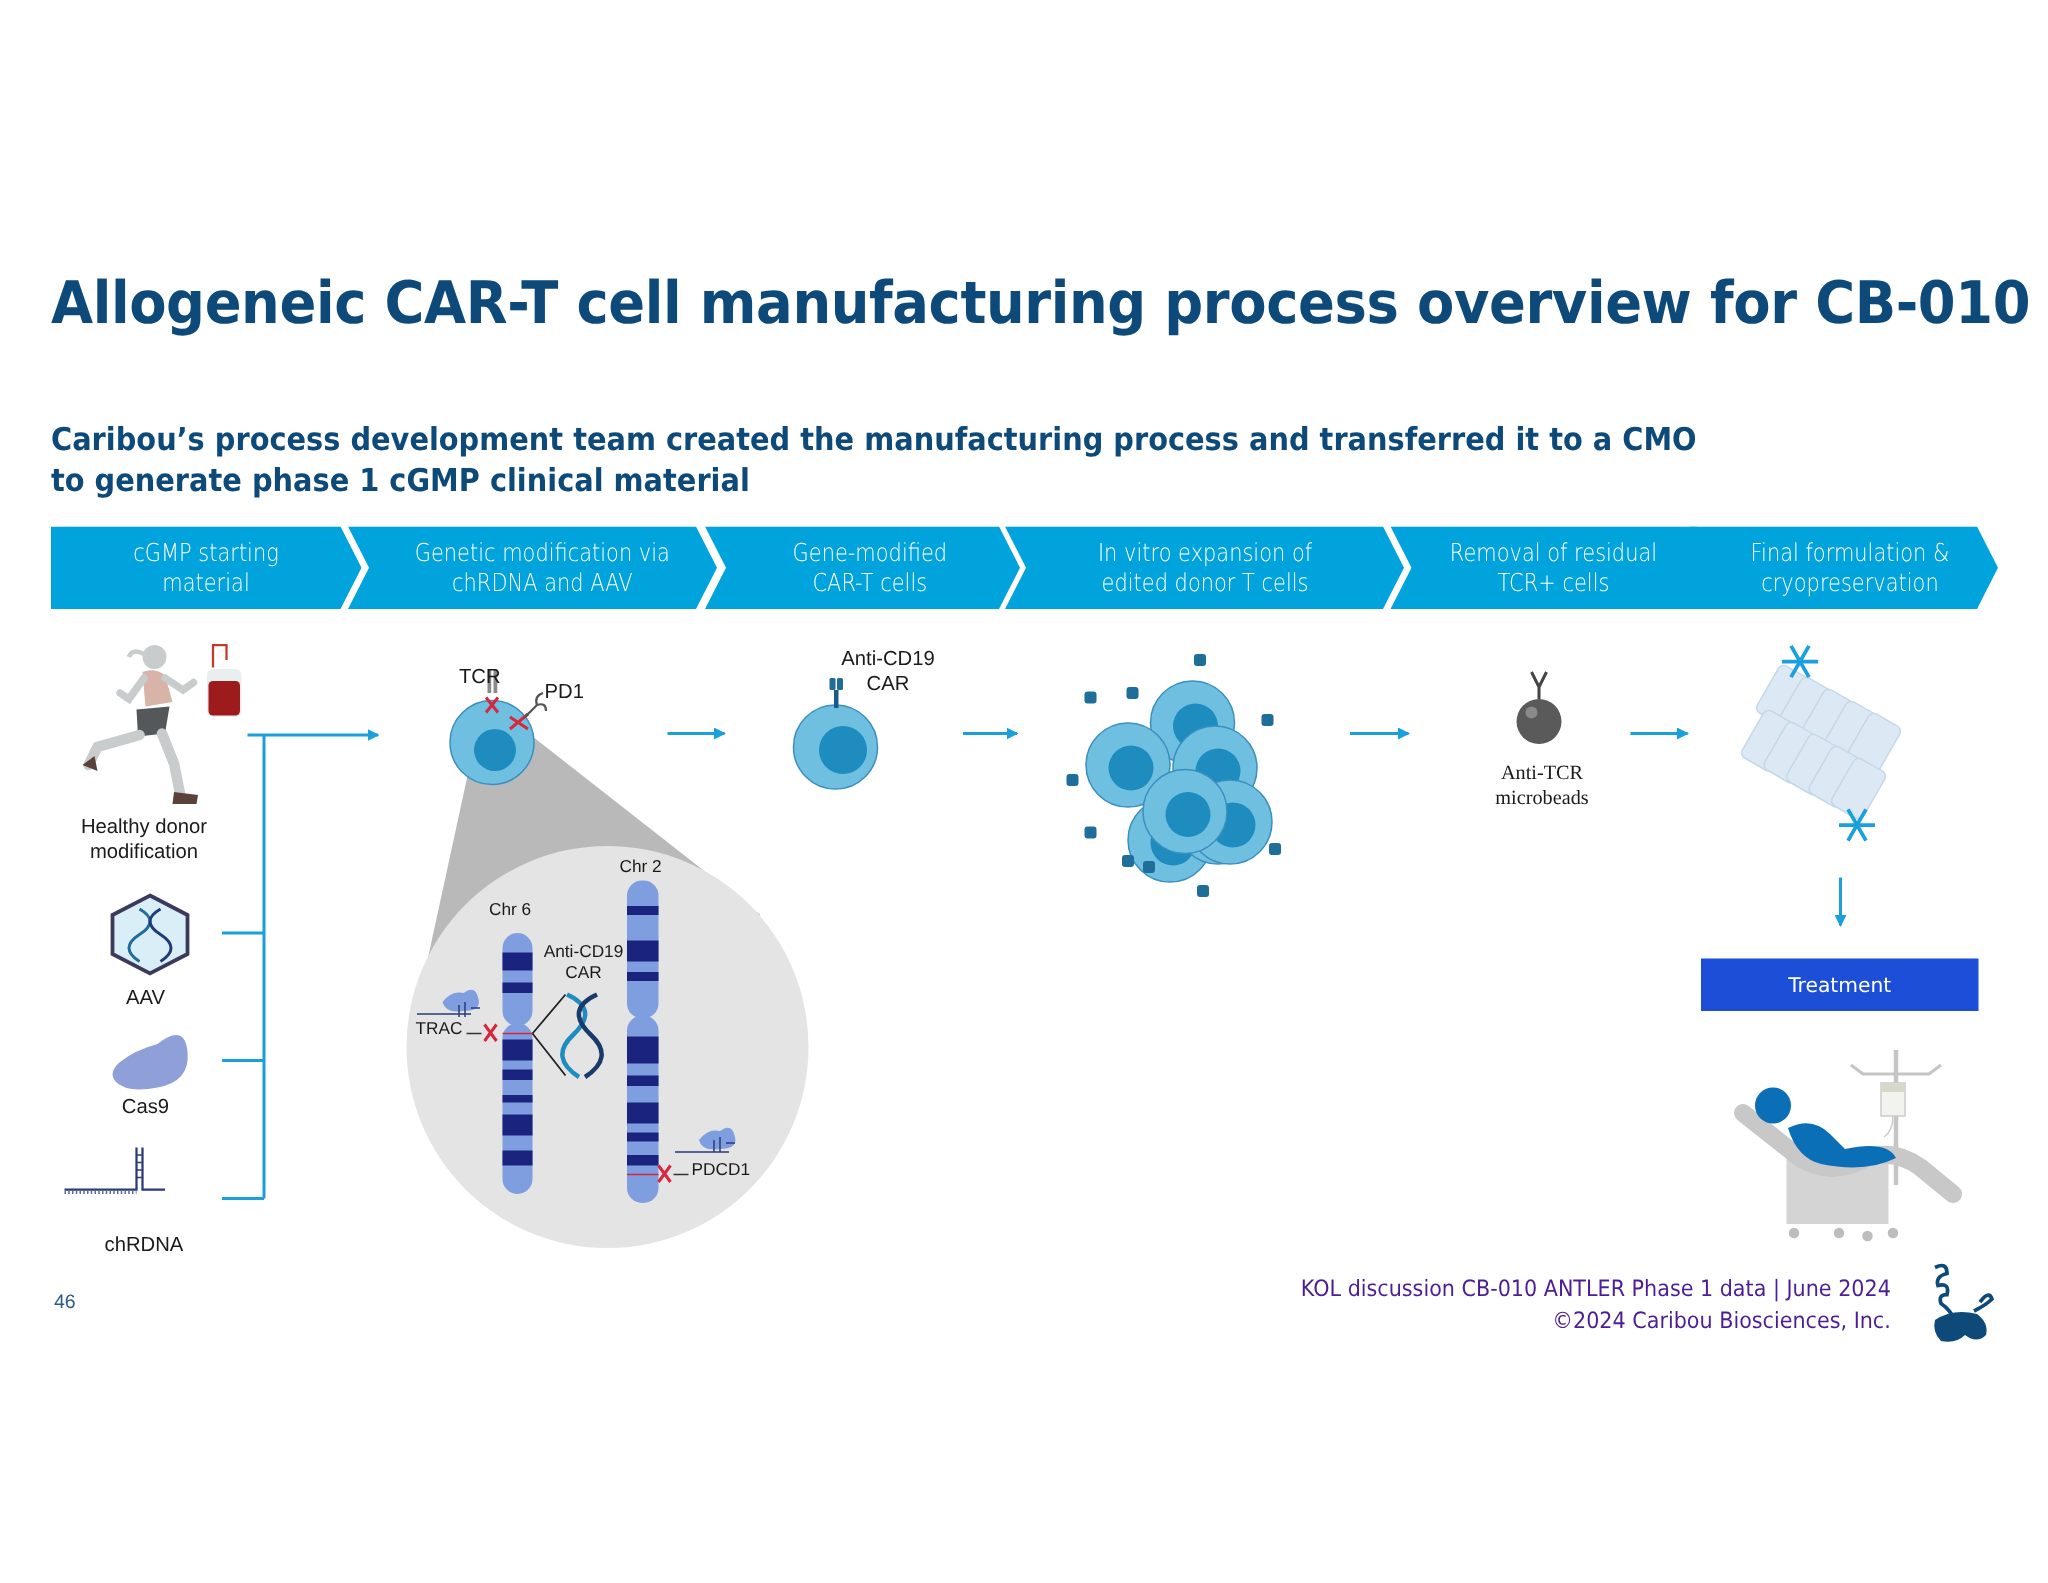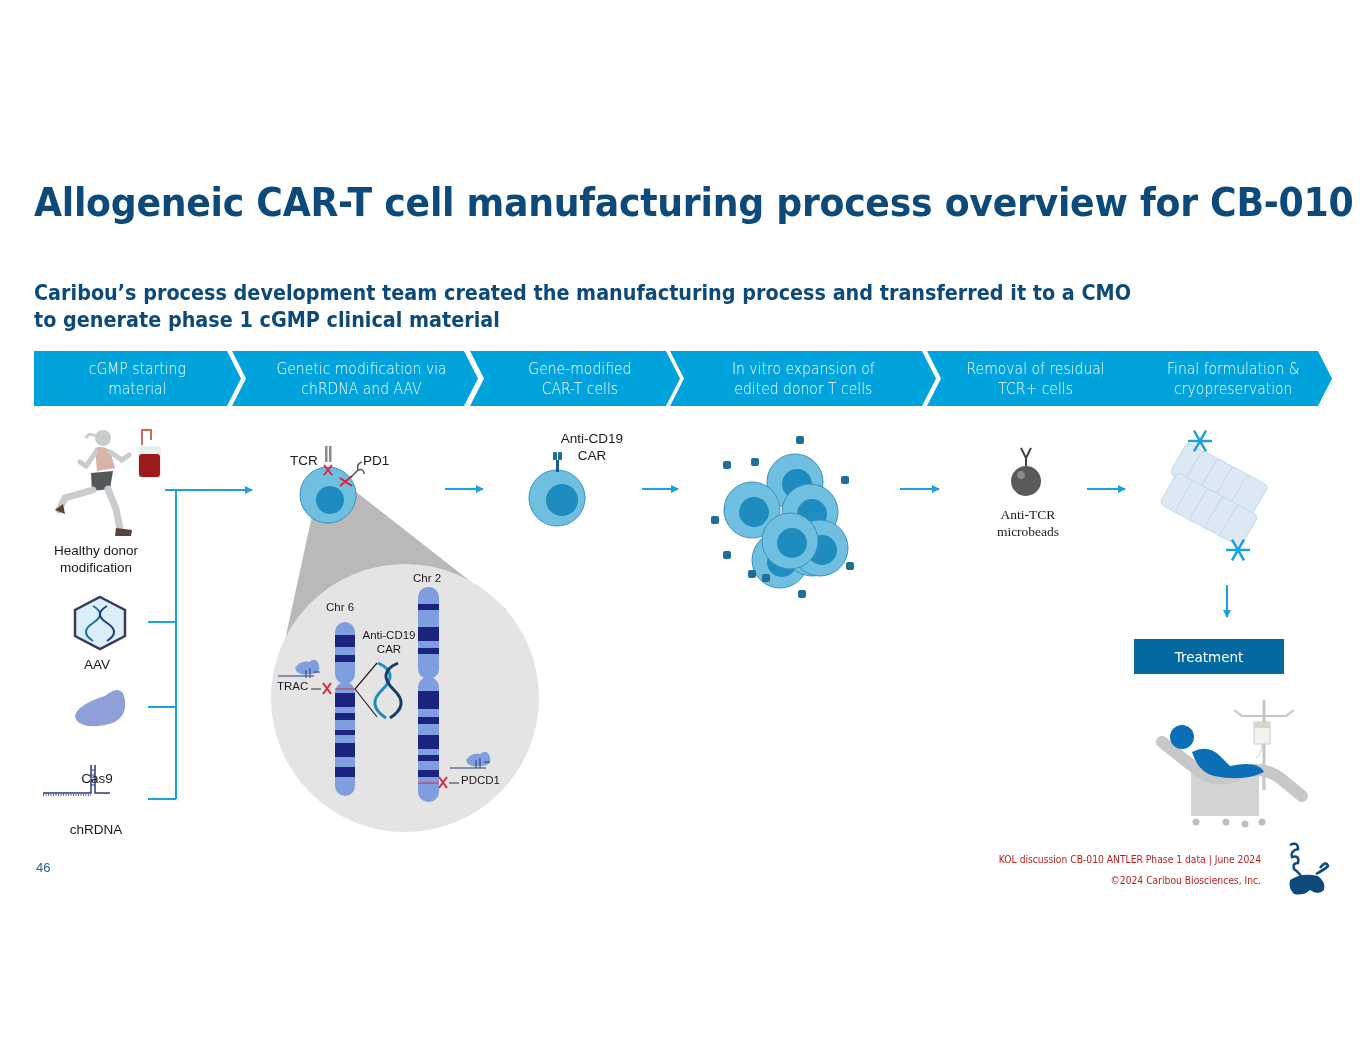--- a/index.html
+++ b/index.html
@@ -5,23 +5,23 @@
   html, body { margin:0; padding:0; background:#ffffff; }
   body { width:1365px; height:1055px; position:relative; overflow:hidden; font-family:"Liberation Sans", sans-serif; }
   .abs { position:absolute; }
   #title { left:34px; top:180px; font-size:39px; font-weight:bold; color:#0d4a7a; letter-spacing:-0.3px; white-space:nowrap; font-family:"DejaVu Sans", sans-serif; transform:scaleX(0.93); transform-origin:left top; }
   #subtitle { left:34px; top:280px; font-size:21px; font-weight:bold; color:#0d4a7a; line-height:27px; font-family:"DejaVu Sans", sans-serif; transform:scaleX(0.915); transform-origin:left top; white-space:nowrap; }
   .chev { position:absolute; top:351px; height:55px; display:flex; align-items:center; justify-content:center; text-align:center; color:#ffffff; font-size:16.5px; line-height:20px; font-family:"DejaVu Sans", sans-serif; font-weight:300; }
   .chev span { display:block; position:relative; z-index:2; transform:scaleX(0.92); }
   .chev svg { position:absolute; left:0; top:0; z-index:1; }
   .lbl { position:absolute; font-size:13.5px; color:#1a1a1a; text-align:center; line-height:17px; font-family:"Liberation Sans", sans-serif; }
   .lbl-sm { position:absolute; font-size:11.5px; color:#1a1a1a; font-family:"Liberation Sans", sans-serif; }
-  #treatment { left:1134px; top:639px; width:150px; height:35px; background:#0369a1; color:#fff; font-size:13.5px; display:flex; align-items:center; justify-content:center; font-family:"DejaVu Sans", sans-serif; }
+  #treatment { left:1134px; top:639px; width:185px; height:35px; background:#1d4ed8; color:#fff; font-size:13.5px; display:flex; align-items:center; justify-content:center; font-family:"DejaVu Sans", sans-serif; }
   #pagenum { left:36px; top:860px; font-size:13px; color:#2b5d8a; }
-  #footer { right:104px; top:849px; text-align:right; font-size:10px; color:#b91c1c; line-height:21px; font-family:"DejaVu Sans", sans-serif; }
+  #footer { right:104px; top:849px; text-align:right; font-size:15px; color:#4c1d95; line-height:21px; font-family:"DejaVu Sans", sans-serif; }
   #footer div { transform:scaleX(0.92); transform-origin:right top; }
 </style>
 </head>
 <body>
 
 <div id="title" class="abs">Allogeneic CAR-T cell manufacturing process overview for CB-010</div>
 <div id="subtitle" class="abs">
   <div>Caribou’s process development team created the manufacturing process and transferred it to a CMO</div>
   <div>to generate phase 1 cGMP clinical material</div>
 </div>
@@ -280,24 +280,24 @@
     <path d="M1320,868 q6,-8 8,-2 q-4,4 -12,8" stroke="#0d4a7a" stroke-width="2.5" fill="none"></path>
     <path d="M1290,880 q12,-8 28,-4 q8,6 6,14 q-6,6 -14,0 q-6,6 -16,4 q-6,-6 -4,-14 z" fill="#0d4a7a"></path>
   </g>
 </svg>
 
 <div class="lbl" style="left:46px;top:542px;width:100px;">
   <div>Healthy donor</div>
   <div>modification</div>
 </div>
 <div class="lbl" style="left:72px;top:656px;width:50px;">AAV</div>
-<div class="lbl" style="left:72px;top:729px;width:50px;margin-top:41px;">Cas9</div>
+<div class="lbl" style="left:72px;top:729px;width:50px;">Cas9</div>
 <div class="lbl" style="left:56px;top:821px;width:80px;">chRDNA</div>
 
-<div class="lbl" style="left:290px;top:442px;text-align:left;margin-top:10px;">TCR</div>
+<div class="lbl" style="left:306px;top:442px;text-align:left;">TCR</div>
 <div class="lbl" style="left:363px;top:452px;text-align:left;">PD1</div>
 <div class="lbl-sm" style="left:326px;top:601px;">Chr 6</div>
 <div class="lbl-sm" style="left:413px;top:572px;">Chr 2</div>
 <div class="lbl-sm" style="left:358px;top:628px;width:62px;text-align:center;line-height:14px;">
   <div>Anti-CD19</div>
   <div>CAR</div>
 </div>
 <div class="lbl-sm" style="left:277px;top:680px;">TRAC</div>
 <div class="lbl-sm" style="left:461px;top:774px;">PDCD1</div>
 

